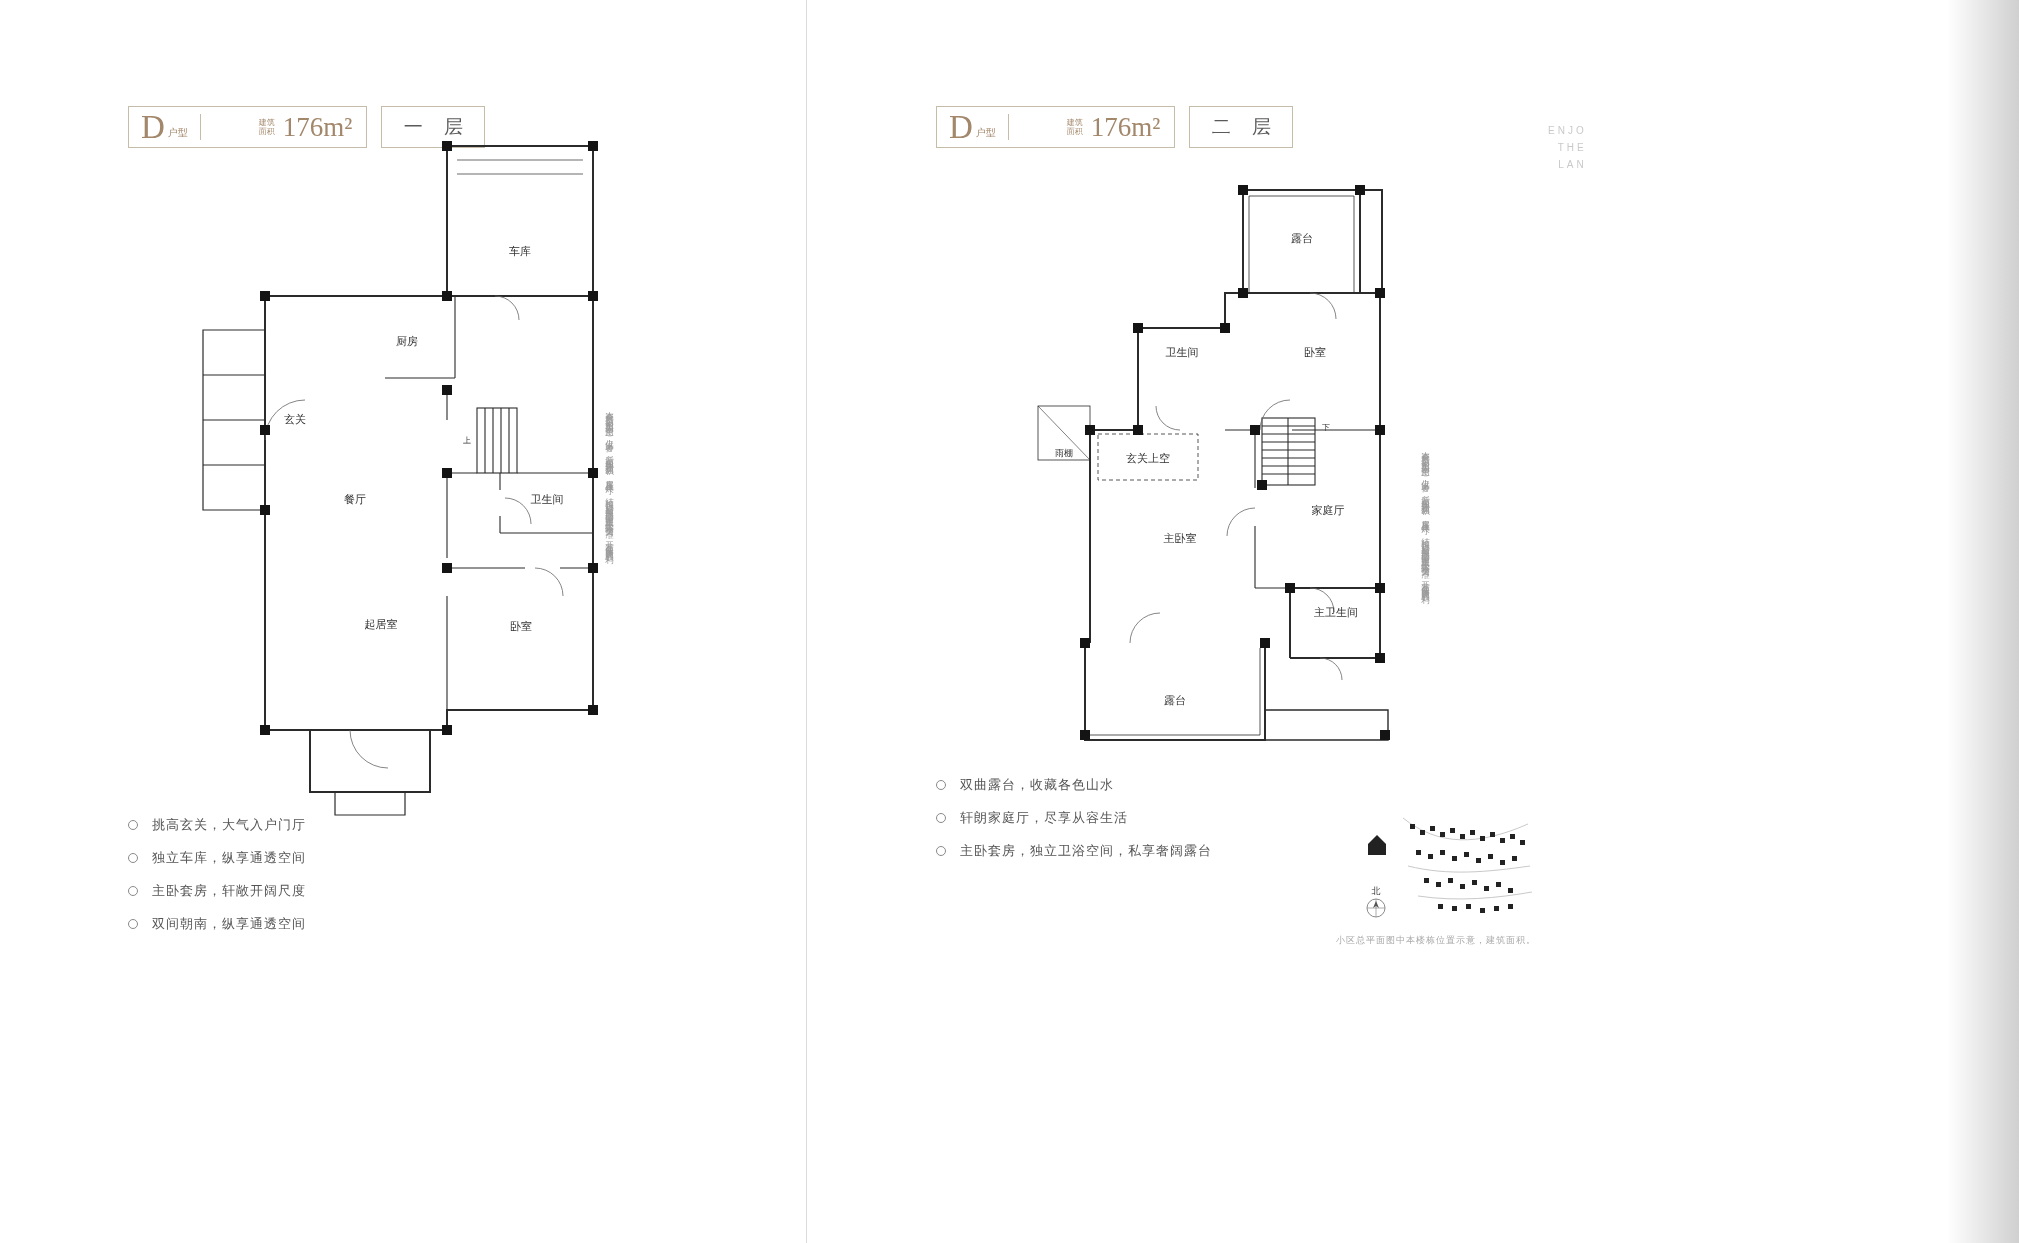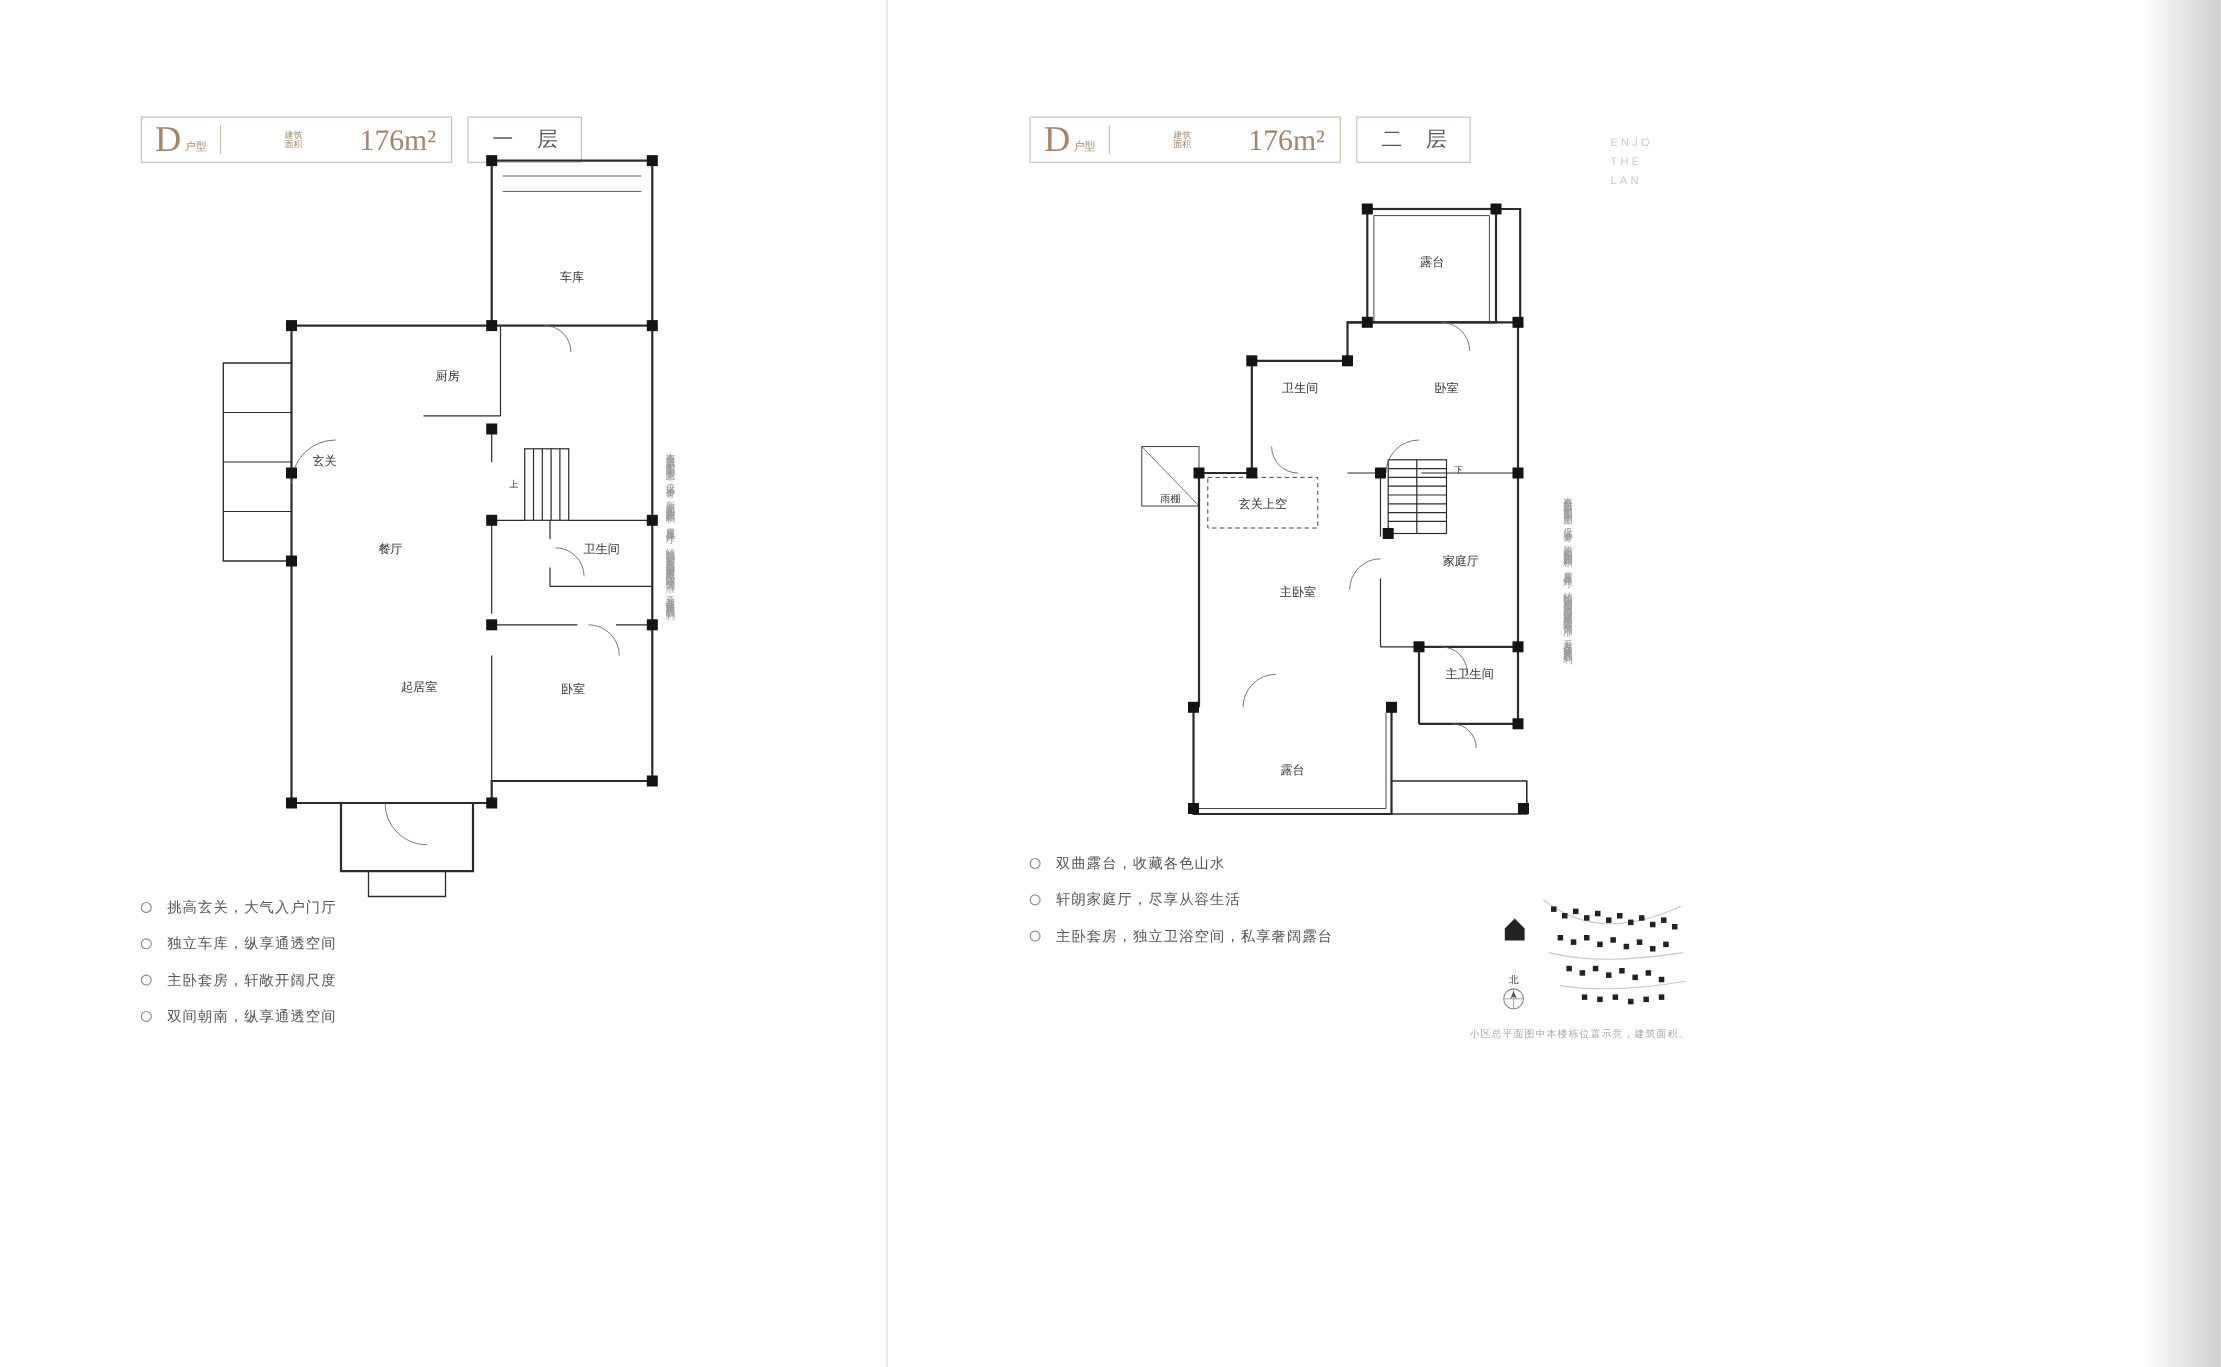--- a/index.html
+++ b/index.html
@@ -10,36 +10,36 @@
         background:linear-gradient(to right,rgba(180,180,180,0),rgba(150,150,150,0.45));}
   
   .plan-header{position:absolute;display:flex;height:42px;}
   .hbox{border:1px solid #c6bcaa;display:flex;align-items:center;box-sizing:border-box;background:#fff;}
   .hbox.main{padding:0 14px 0 12px;}
   .hbox.floor{margin-left:14px;min-width:104px;justify-content:center;}
   .unit-letter{font-family:"Liberation Serif",serif;font-size:33px;color:#a3876a;line-height:1;}
   .unit-type{font-size:10px;color:#a3876a;margin:12px 10px 0 3px;}
   .hline-sep{width:1px;height:26px;background:#c6bcaa;margin:0 10px 0 2px;}
   .area-label{width:18px;font-size:8px;line-height:9px;color:#a3876a;margin-right:6px;padding-left:48px;}
-  .area-value{font-family:"Liberation Serif",serif;font-size:27px;color:#a3876a;line-height:1;margin-left:44px;}
+  .area-value{font-family:"Liberation Serif",serif;font-size:27px;color:#a3876a;line-height:1;}
   .floor-label{font-size:19px;color:#5a5a5a;letter-spacing:8px;margin-left:8px;}
   
   .plan-svg{position:absolute;}
   .plan-svg text{font-family:"Liberation Sans",sans-serif;fill:#333;}
   
   .vnote{position:absolute;writing-mode:vertical-rl;font-size:8.5px;line-height:11px;
          letter-spacing:1.5px;color:#9a9a9a;}
   
   .bullets{position:absolute;list-style:none;margin:0;padding:0;}
   .bullets li{display:flex;align-items:center;height:33px;font-family:Liberation Serif, serif;}
   .dot{width:8px;height:8px;border:1px solid #8a8a8a;border-radius:50%;margin-right:14px;flex:0 0 auto;}
   .bullet-text{font-size:13px;color:#555;letter-spacing:1px;}
   
-  .edge-text{position:absolute;left:1464px;top:122px;color:#c9c9c9;font-size:10px;
-             letter-spacing:3px;line-height:17px;}
+  .edge-text{position:absolute;left:1548px;top:122px;color:#c9c9c9;font-size:10px;
+             letter-spacing:3px;line-height:17px;text-align:right;}
   
   .map-caption{position:absolute;left:1318px;top:934px;width:218px;text-align:right;
                font-size:9px;color:#a8a8a8;letter-spacing:1px;}
 </style>
 </head>
 <body>
 
 <div class="page">
 
   <div class="plan-header" style="left:128px;top:106px;">

